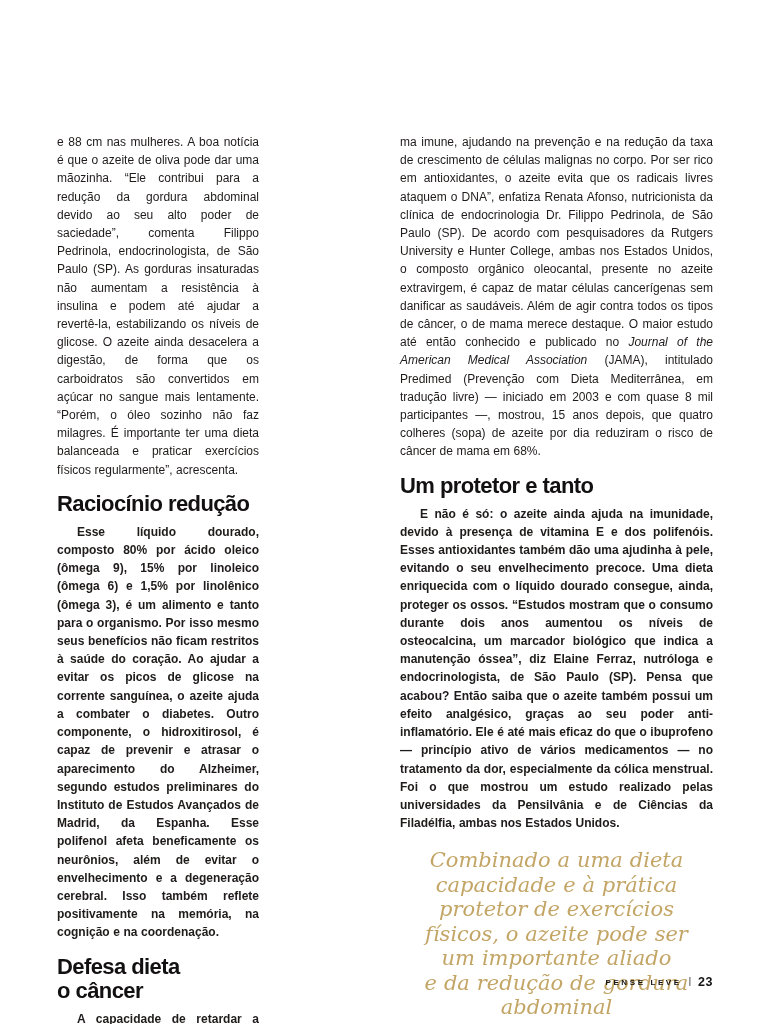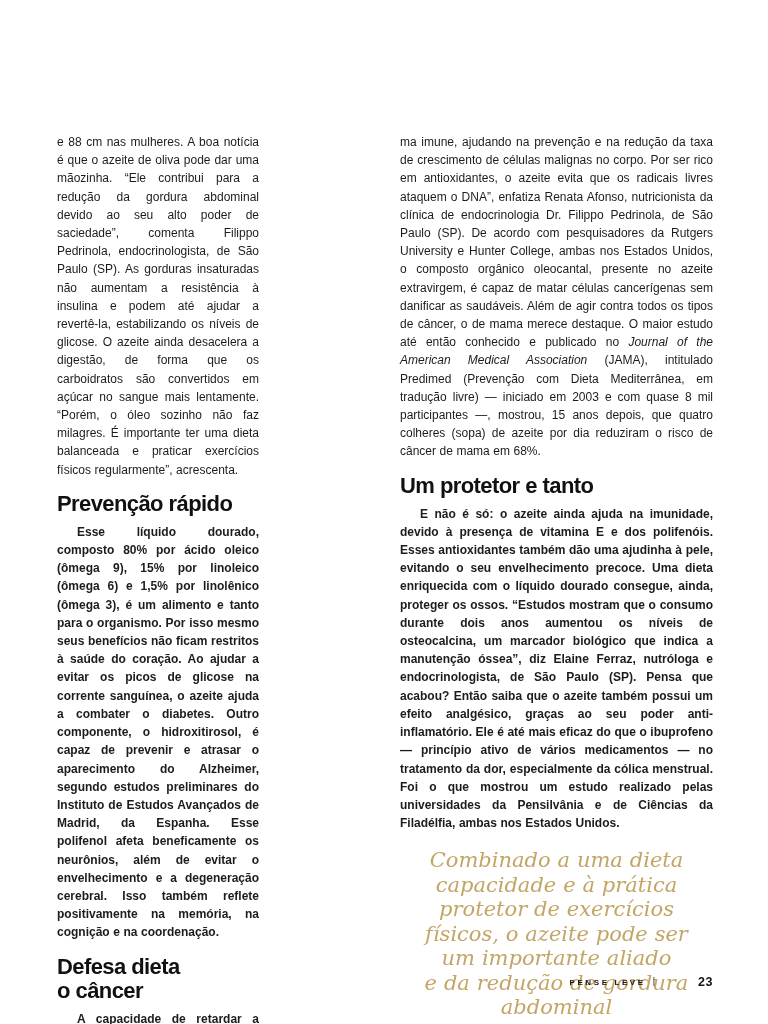--- a/index.html
+++ b/index.html
@@ -26,32 +26,32 @@
     font-family:"DejaVu Serif",serif;font-style:italic;
     font-size:21px;line-height:24.5px;color:#c3a566;
   }
   .pull-quote-line{display:block;text-align:center;}
   .footer{
     position:absolute;top:975px;right:55px;
     display:flex;align-items:center;gap:7px;color:#161313;
   }
   .magazine-name{font-size:8px;font-weight:700;letter-spacing:2.6px;}
   .footer-sep{font-size:9px;font-weight:400;transform:translateY(-1px);}
-  .page-number{font-size:12.5px;font-weight:700;letter-spacing:0.5px;margin-left:36px;}
+  .page-number{font-size:12.5px;font-weight:700;letter-spacing:0.5px;}
 </style>
 </head>
 <body>
 
 <div class="page">
 
   <div class="col col-left">
     <p>e 88 cm nas mulheres. A boa notícia é que o azeite de oliva pode dar uma mãozinha. “Ele contribui para a redução da gordura abdominal devido ao seu alto poder de saciedade”, comenta Filippo Pedrinola, endocrinologista, de São Paulo (SP). As gorduras insaturadas não aumentam a resistência à insulina e podem até ajudar a revertê-la, estabilizando os níveis de glicose. O azeite ainda desacelera a digestão, de forma que os carboidratos são convertidos em açúcar no sangue mais lentamente. “Porém, o óleo sozinho não faz milagres. É importante ter uma dieta balanceada e praticar exercícios físicos regularmente”, acrescenta.</p>
 
     <h2 class="section-heading">
-      <span>Prevenção rápido</span>
+      <span>Raciocínio redução</span>
     </h2>
     <p class="indent">Esse líquido dourado, composto 80% por ácido oleico (ômega 9), 15% por linoleico (ômega 6) e 1,5% por linolênico (ômega 3), é um alimento e tanto para o organismo. Por isso mesmo seus benefícios não ficam restritos à saúde do coração. Ao ajudar a evitar os picos de glicose na corrente sanguínea, o azeite ajuda a combater o diabetes. Outro componente, o hidroxitirosol, é capaz de prevenir e atrasar o aparecimento do Alzheimer, segundo estudos preliminares do Instituto de Estudos Avançados de Madrid, da Espanha. Esse polifenol afeta beneficamente os neurônios, além de evitar o envelhecimento e a degeneração cerebral. Isso também reflete positivamente na memória, na cognição e na coordenação.</p>
 
     <h2 class="section-heading">
       <span class="hline">Defesa dieta</span>
       <span class="hline">o câncer</span>
     </h2>
     <p class="indent">A capacidade de retardar a progressão de um tumor cancerígeno é mais um ponto a favor. “Os ômegas 3 e 9 auxiliam na modulação do siste-</p>
   </div>
 

